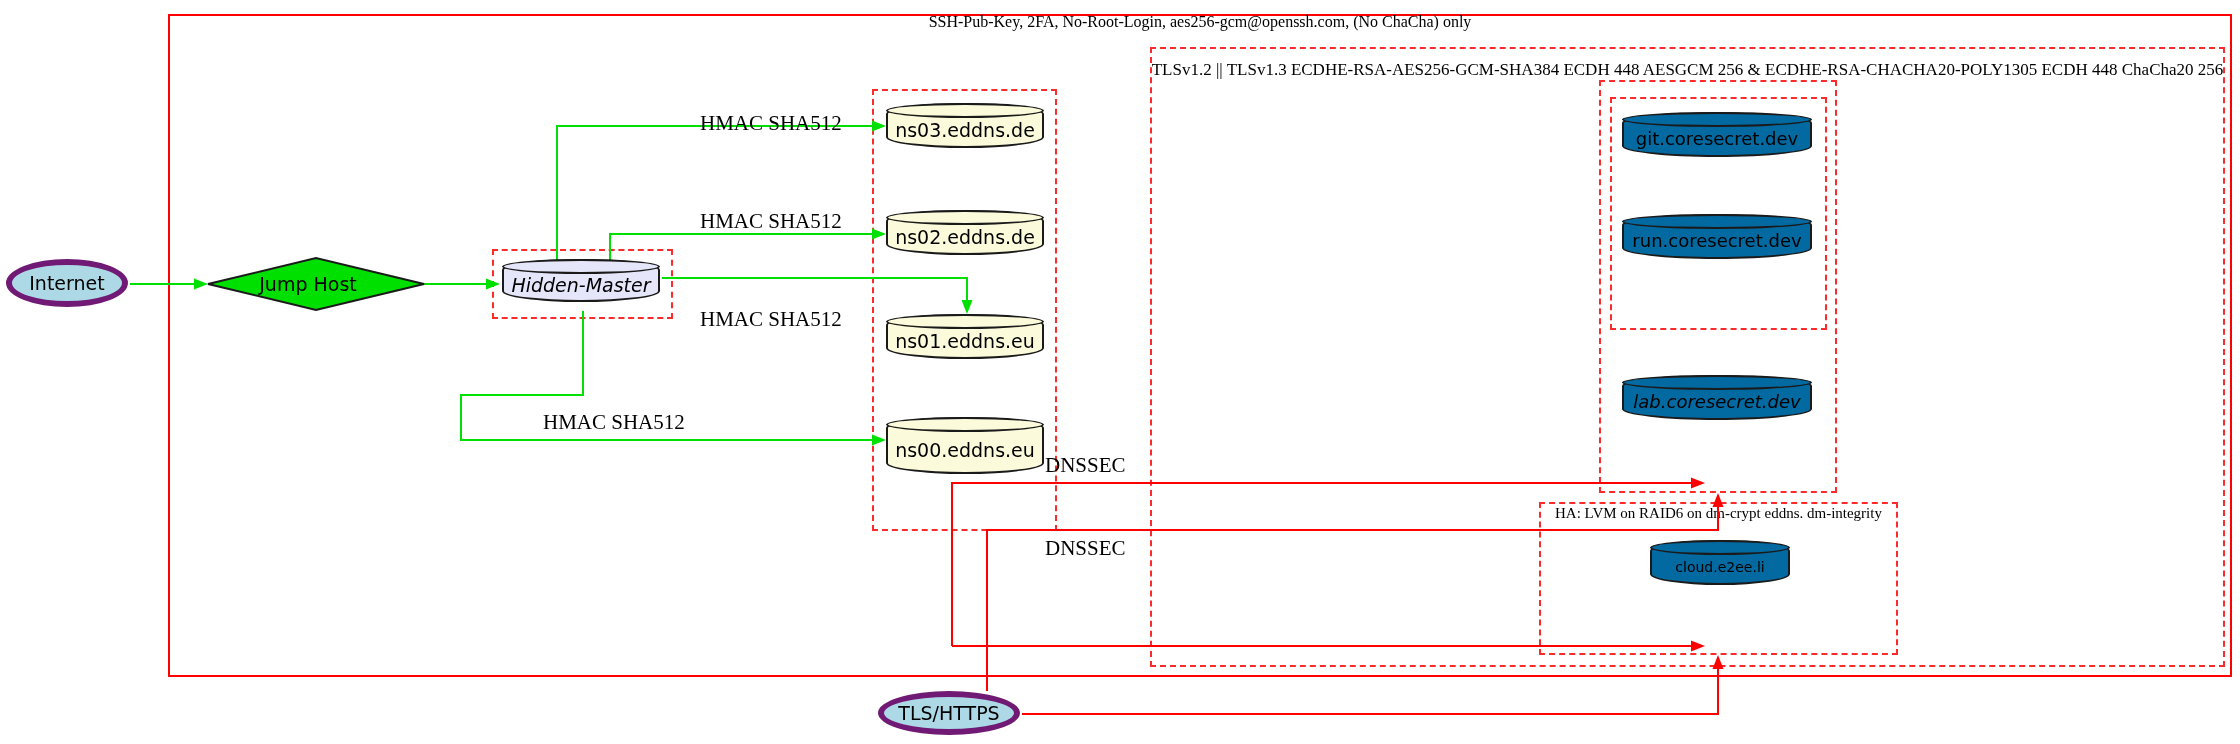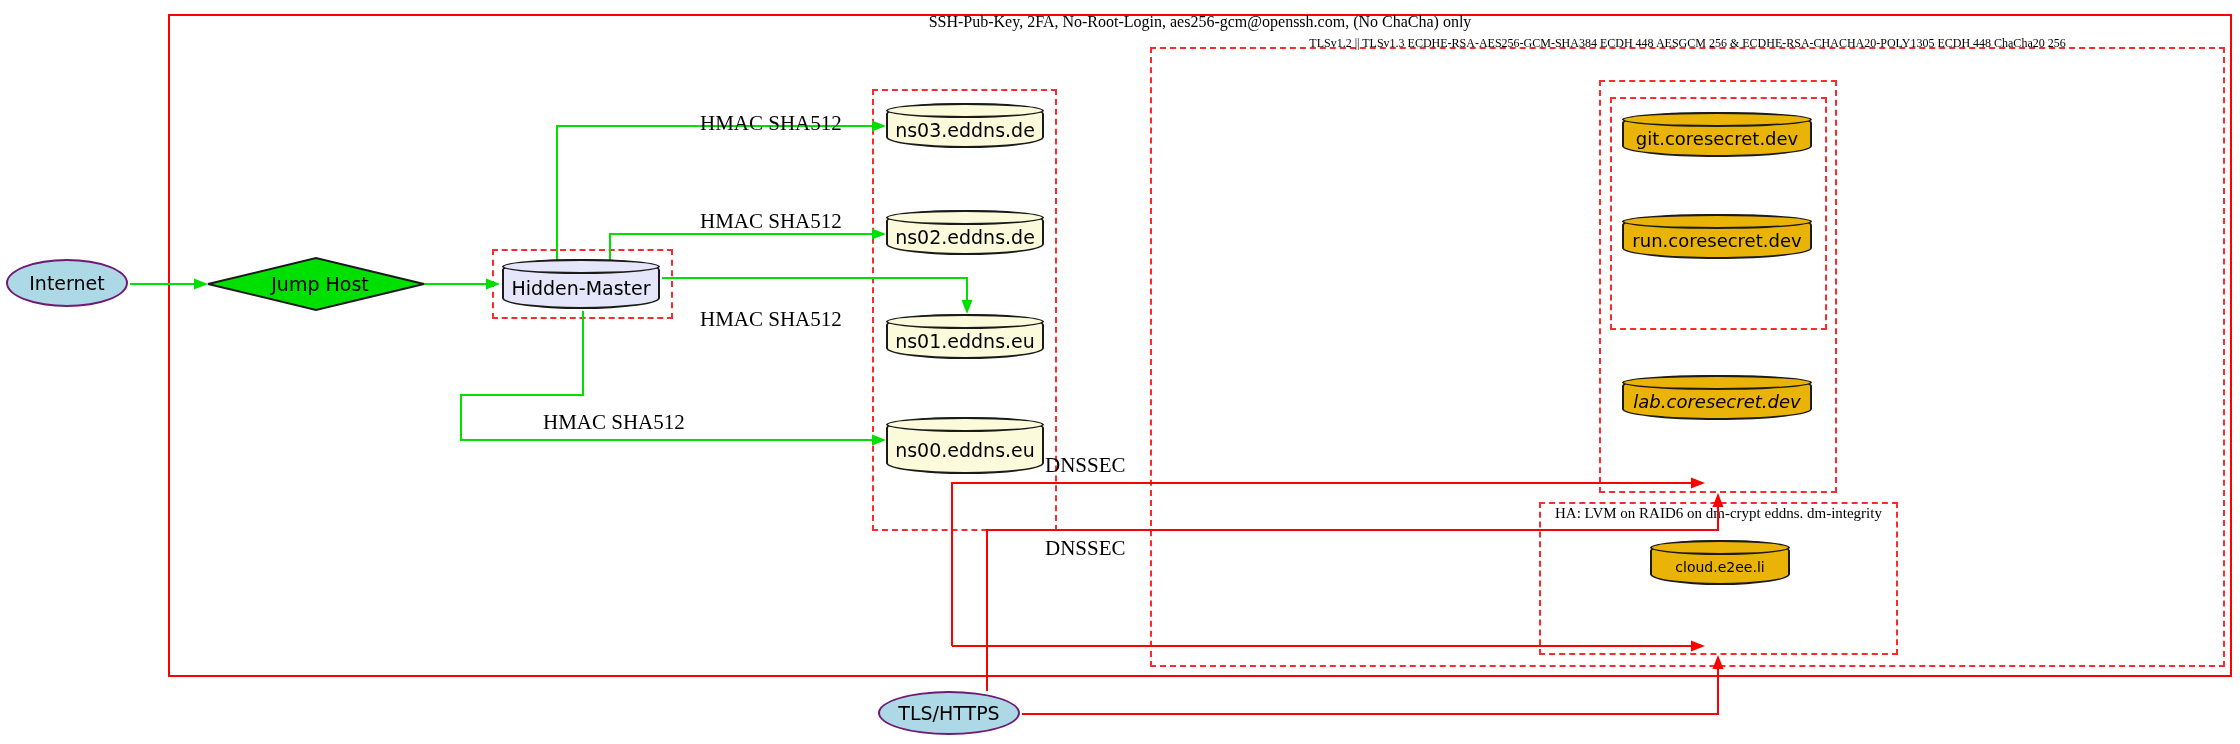--- a/index.html
+++ b/index.html
@@ -14,50 +14,50 @@
   
   svg.edges{position:absolute;left:0;top:0;pointer-events:none;}
   .gline{stroke:#00e000;stroke-width:2;fill:none;}
   .garrow{fill:#00e000;stroke:none;}
   .rline{stroke:#ff0000;stroke-width:2;fill:none;}
   .rarrow{fill:#ff0000;stroke:none;}
   .diamond{fill:#00e000;stroke:#1a1a1a;stroke-width:2;}
   
   .node{position:absolute;box-sizing:border-box;display:flex;align-items:center;
         justify-content:center;font-size:19px;white-space:nowrap;}
-  .ell{border:2px solid #701a75;border-radius:50%;align-items:center;}
+  .ell{border:6px solid #701a75;border-radius:50%;align-items:center;}
   .cyl{border:2px solid #1a1a1a;border-radius:50%/11px;}
   .cyl::before{content:"";position:absolute;left:-2px;top:-2px;right:-2px;height:15px;
                box-sizing:border-box;border:2px solid #1a1a1a;border-radius:50%;background:inherit;}
   .cyl .lbl{position:relative;z-index:2;margin-top:8px;}
   .fill-blue{background:#add8e6;}
   .fill-lav{background:#e6e6fa;}
   .fill-yel{background:#fbfbdc;}
-  .fill-pink{background:#eab308;}
+  .fill-pink{background:#0369a1;}
   .jump-label{position:absolute;display:flex;align-items:center;justify-content:center;
               font-size:19px;}
   
   .edge-label{position:absolute;text-align:left;font-family:"Liberation Serif",serif;
               font-size:21px;white-space:nowrap;}
 </style>
 </head>
 <body>
 
 <div id="canvas">
 
   <div class="cluster solid-red" style="left:168px;top:14px;width:2064px;height:663px;"></div>
   <div class="cluster dash-red" style="left:1150px;top:47px;width:1075px;height:620px;"></div>
   <div class="cluster dash-red" style="left:492px;top:249px;width:181px;height:70px;"></div>
   <div class="cluster dash-red" style="left:872px;top:89px;width:185px;height:442px;"></div>
   <div class="cluster dash-red" style="left:1599px;top:80px;width:238px;height:413px;"></div>
   <div class="cluster dash-red" style="left:1610px;top:97px;width:217px;height:233px;"></div>
   <div class="cluster dash-red" style="left:1539px;top:502px;width:359px;height:153px;"></div>
 
   <div class="cluster-label" style="left:168px;top:13px;width:2064px;font-size:16px;">SSH-Pub-Key, 2FA, No-Root-Login, aes256-gcm@openssh.com, (No ChaCha) only</div>
-  <div class="cluster-label" style="left:1150px;top:36px;width:1075px;font-size:12px;">TLSv1.2 || TLSv1.3 ECDHE-RSA-AES256-GCM-SHA384 ECDH 448 AESGCM 256 &amp; ECDHE-RSA-CHACHA20-POLY1305 ECDH 448 ChaCha20 256</div>
+  <div class="cluster-label" style="left:1150px;top:60px;width:1075px;font-size:17px;">TLSv1.2 || TLSv1.3 ECDHE-RSA-AES256-GCM-SHA384 ECDH 448 AESGCM 256 &amp; ECDHE-RSA-CHACHA20-POLY1305 ECDH 448 ChaCha20 256</div>
   <div class="cluster-label" style="left:1539px;top:505px;width:359px;font-size:15px;">HA: LVM on RAID6 on dm-crypt eddns. dm-integrity</div>
 
   <svg class="edges" width="2240" height="744">
 
     <line class="gline" x1="130" y1="284" x2="196" y2="284"></line>
     <polygon class="garrow" points="208,284 194,278.5 194,289.5"></polygon>
 
     <line class="gline" x1="424" y1="284" x2="488" y2="284"></line>
     <polygon class="garrow" points="500,284 486,278.5 486,289.5"></polygon>
 
@@ -85,25 +85,25 @@
     <polyline class="rline" points="1022,714 1718,714 1718,669"></polyline>
     <polygon class="rarrow" points="1718,655 1712.5,669 1723.5,669"></polygon>
 
     <polygon class="diamond" points="208,284 316,258 424,284 316,310"></polygon>
   </svg>
 
   <div class="node ell fill-blue" style="left:6px;top:259px;width:122px;height:48px;">
     <span>Internet</span>
   </div>
 
-  <div class="jump-label" style="left:212px;top:270px;width:216px;height:28px;">
+  <div class="jump-label" style="left:200px;top:270px;width:216px;height:28px;">
     <span>Jump Host</span>
   </div>
 
-  <div class="node cyl fill-lav" style="left:502px;top:259px;width:158px;height:50px;">
+  <div class="node cyl fill-lav" style="left:502px;top:259px;width:158px;height:43px;font-style:italic;">
     <span class="lbl">Hidden-Master</span>
   </div>
 
   <div class="node cyl fill-yel" style="left:886px;top:103px;width:158px;height:45px;">
     <span class="lbl">ns03.eddns.de</span>
   </div>
   <div class="node cyl fill-yel" style="left:886px;top:210px;width:158px;height:45px;">
     <span class="lbl">ns02.eddns.de</span>
   </div>
   <div class="node cyl fill-yel" style="left:886px;top:314px;width:158px;height:45px;">

